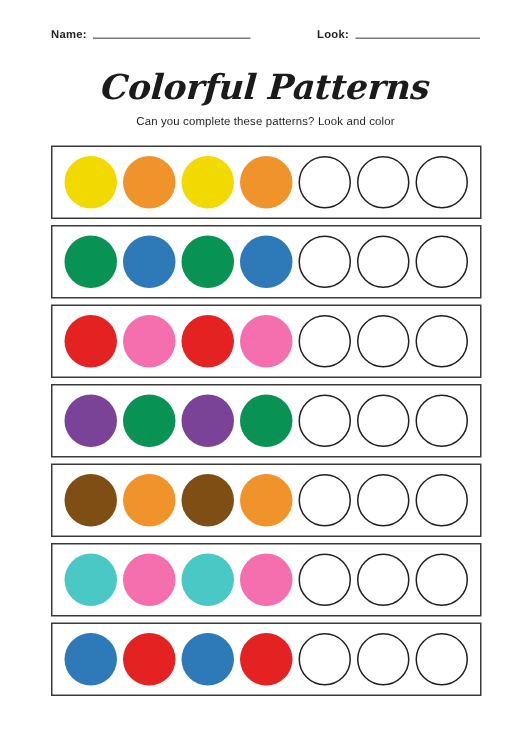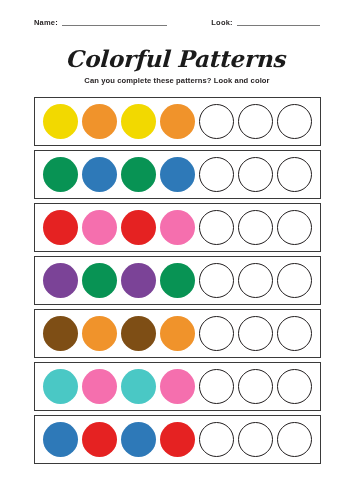--- a/index.html
+++ b/index.html
@@ -73,21 +73,21 @@
     line-height: 25px;
     transform: skewX(-4deg);
   }
   .subtitle {
     position: absolute;
     top: 76px;
     left: 0;
     width: 354px;
     text-align: center;
     font-size: 7.6px;
-    font-weight: 700;
+    font-weight: 400;
     color: #231f20;
     letter-spacing: 0.1px;
     line-height: 10px;
   }
 
   
   .rows {
     position: absolute;
     top: 97px;
     left: 34px;

